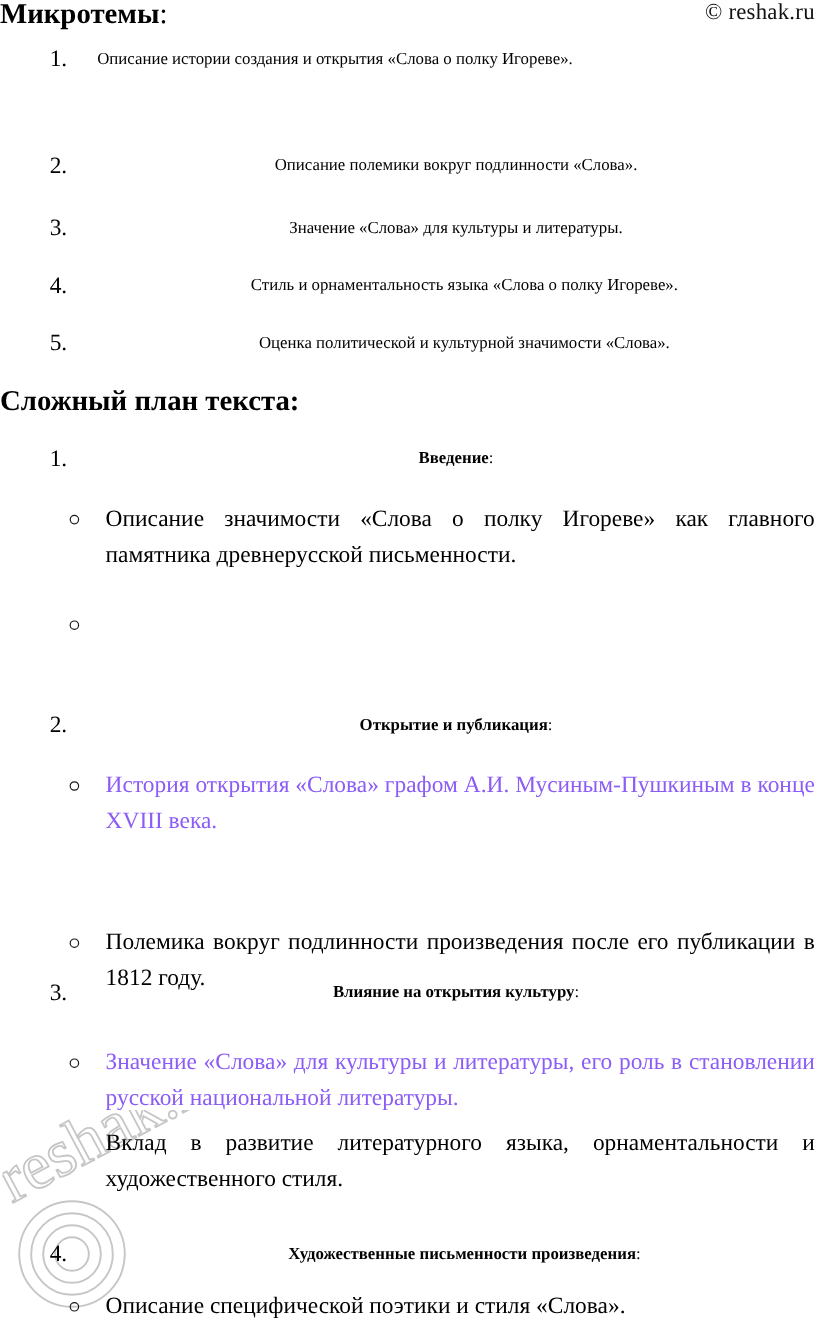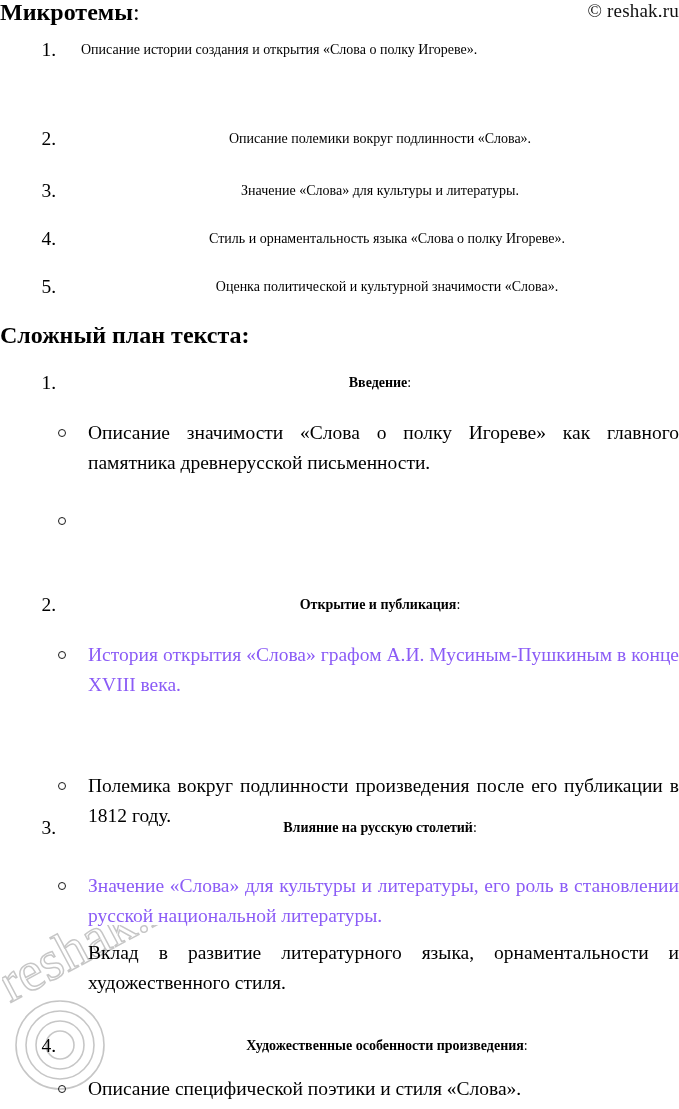--- a/index.html
+++ b/index.html
@@ -204,35 +204,35 @@
       <div class="body faded" style="width:591px;">История открытия «Слова» графом А.И. Мусиным-Пушкиным в конце XVIII века.</div>
     </div>
 
     <div class="sub-item" style="left:0px; top:726px; width:679px;margin-top:45px;">
       <span class="bullet"></span>
       <div class="body" style="width:591px;">Полемика вокруг подлинности произведения после его публикации в 1812 году.</div>
     </div>
 
     <div class="num-item" style="left:26px; top:813px; width:653px;">
       <span class="marker">3.</span>
-      <div class="body bold nowrap-line" style="width:598px;"><span>Влияние на русскую столетий</span><span class="colon">:</span></div>
+      <div class="body bold nowrap-line" style="width:598px;"><span>Влияние на открытия культуру</span><span class="colon">:</span></div>
     </div>
 
     <div class="sub-item" style="left:0px; top:861px; width:608px;margin-top:10px;">
       <span class="bullet"></span>
       <div class="body faded" style="width:591px;">Значение «Слова» для культуры и литературы, его роль в становлении русской национальной литературы.</div>
     </div>
 
     <div class="sub-item" style="left:0px; top:938px; width:615px;">
       <div class="body" style="width:591px;">Вклад в развитие литературного языка, орнаментальности и художественного стиля.</div>
     </div>
 
     <div class="num-item" style="left:26px; top:1031px; width:653px;">
       <span class="marker">4.</span>
-      <div class="body bold nowrap-line" style="width:612px;"><span>Художественные особенности произведения</span><span class="colon">:</span></div>
+      <div class="body bold nowrap-line" style="width:612px;"><span>Художественные письменности произведения</span><span class="colon">:</span></div>
     </div>
 
     <div class="sub-item" style="left:0px; top:1074px; width:679px;">
       <span class="bullet"></span>
       <div class="body left" style="width:591px;">Описание специфической поэтики и стиля «Слова».</div>
     </div>
 
   </div>
 </div>
 

